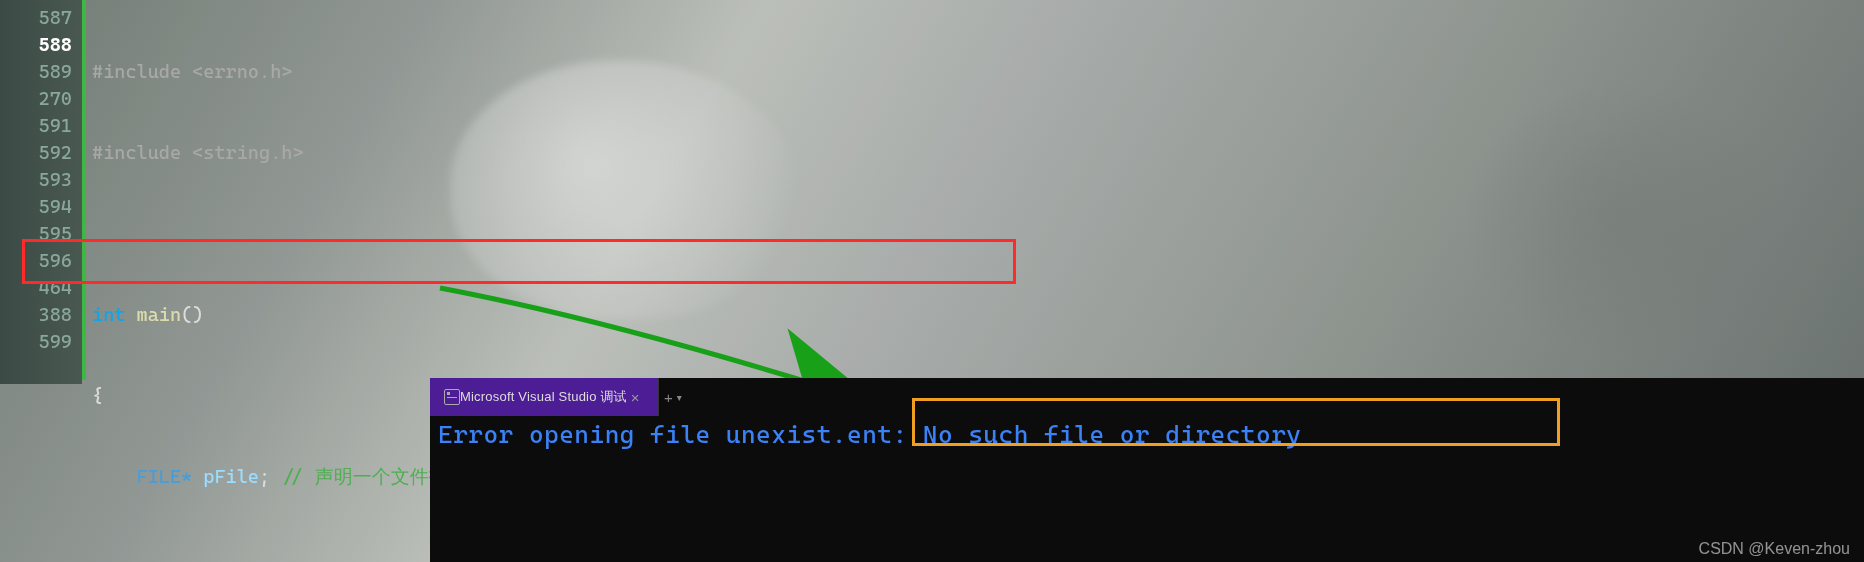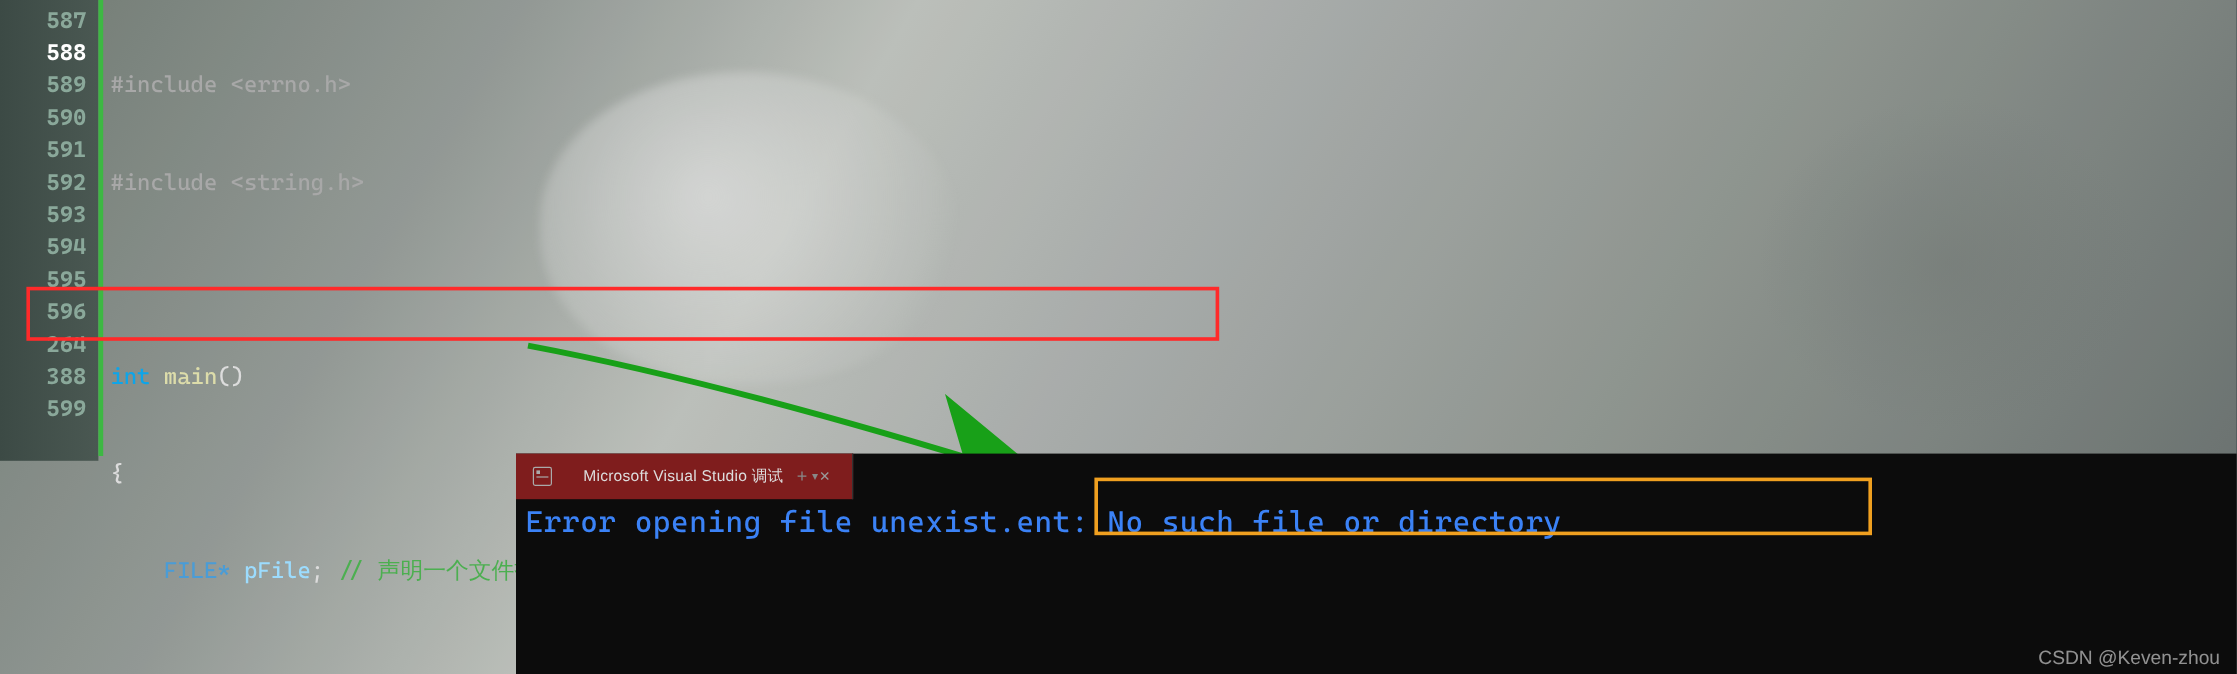--- a/index.html
+++ b/index.html
@@ -1,65 +1,65 @@
 <!DOCTYPE html>
 <html><head>
 <meta charset="utf-8">
 <style>
 html,body{margin:0;padding:0;width:1864px;height:562px;overflow:hidden;font-family:Consolas,"Cascadia Code",monospace;background:#2a3a3d;position:relative}
 .bg{position:absolute;inset:0;background:linear-gradient(120deg,#7a8a7e 0%,#a0aaa4 20%,#cfd5cc 35%,#b8bebc 50%,#9ca69d 70%,#6e7a78 100%);filter:brightness(.9) saturate(.7)}
 .bg::before{content:"";position:absolute;left:450px;top:60px;width:350px;height:260px;border-radius:60% 65% 60% 60%;background:radial-gradient(circle at 40% 40%,rgba(255,255,255,.65),rgba(220,225,220,.25) 70%,transparent 80%);filter:blur(4px)}
 .bg::after{content:"";position:absolute;right:80px;top:80px;width:320px;height:280px;background:radial-gradient(ellipse at 50% 50%,rgba(120,130,125,.4),transparent 70%);border-radius:50%}
 .gutter{position:absolute;left:0;top:0;width:82px;height:380px;background:linear-gradient(90deg,#3c4a45 0%,#4a5852 100%);padding-top:4px}
 .gut-border{position:absolute;left:82px;top:0;width:4px;height:380px;background:#3db843}
-.ln{height:27px;line-height:27px;text-align:right;padding-right:10px;font-size:19px;color:#8aa89a;font-weight:700}
+.ln{height:27px;line-height:27px;text-align:right;padding-right:10px;font-size:19px;color:#8aa89a;font-weight:400}
 .ln.current{color:#fff;font-weight:700}
 .code{position:absolute;left:92px;top:4px;font-size:19px;line-height:27px;white-space:pre;font-family:Consolas,"Cascadia Code",monospace}
 .row{height:27px;display:block}
 .inc{color:#a8a8a8}
 .kw{color:#0ea5e9}
 .type{color:#4a9cd6}
 .fn{color:#dcdcaa}
 .var{color:#9cdcfe}
 .comment{color:#4caf50}
 .punc{color:#dcdcdc}
 .brace{color:#dcdcdc}
 .highlight-box{position:absolute;left:22px;top:239px;width:988px;height:39px;border:3px solid #ff2a2a;pointer-events:none}
 .arrow{position:absolute;left:430px;top:280px;pointer-events:none}
 .arrow svg{overflow:visible}
 .terminal{position:absolute;left:430px;top:378px;right:0;bottom:0;background:#0c0c0c}
-.term-tab{position:absolute;left:0;top:0;height:38px;background:#7f1d1d;display:flex;align-items:center;padding:0 14px;gap:26px;border-right:1px solid #333}
+.term-tab{position:absolute;left:0;top:0;height:38px;background:#4c1d95;display:flex;align-items:center;padding:0 14px;gap:0;border-right:1px solid #333}
 .term-tab-icon{width:14px;height:14px;border:1px solid #aaa;border-radius:2px;display:inline-block;position:relative}
 .term-tab-icon::before{content:"";position:absolute;left:2px;top:2px;width:3px;height:3px;background:#aaa}
 .term-tab-icon::after{content:"";position:absolute;left:2px;top:7px;right:2px;height:1px;background:#aaa}
 .term-tab-title{color:#ddd;font-size:13px;font-family:"Segoe UI",sans-serif;letter-spacing:.2px}
 .term-close{color:#999;font-size:15px;font-family:sans-serif;cursor:pointer;padding:0 4px}
 .term-plus{position:absolute;left:222px;top:0;height:38px;display:flex;align-items:center;gap:4px;padding:0 12px;color:#888;font-family:sans-serif;font-size:15px}
 .term-plus .caret{font-size:10px}
 .term-output{position:absolute;left:8px;top:42px;font-family:"Cascadia Code","Consolas",monospace;font-size:25px;color:#3b82f6;letter-spacing:.5px}
 .output-box{position:absolute;left:912px;top:398px;width:642px;height:42px;border:3px solid #f0a020;pointer-events:none}
 .watermark{position:absolute;right:14px;bottom:4px;font-family:"Segoe UI",sans-serif;font-size:16px;color:rgba(255,255,255,.55)}
 </style>
 </head>
 <body>
 
 <div class="bg"></div>
 
 <div class="gutter">
   <div class="ln">587</div>
   <div class="ln current">588</div>
   <div class="ln">589</div>
-  <div class="ln">590</div>
+  <div class="ln">270</div>
   <div class="ln">591</div>
   <div class="ln">592</div>
   <div class="ln">593</div>
   <div class="ln">594</div>
   <div class="ln">595</div>
   <div class="ln">596</div>
-  <div class="ln">264</div>
+  <div class="ln">464</div>
   <div class="ln">388</div>
   <div class="ln">599</div>
 </div>
 <div class="gut-border"></div>
 
 <div class="code">
   <span class="row"><span class="inc">#include</span><span class="inc"> &lt;errno.h&gt;</span></span>
   <span class="row"><span class="inc">#include</span><span class="inc"> &lt;string.h&gt;</span></span>
   <span class="row"></span>
   <span class="row"><span class="kw">int</span><span class="fn"> main</span><span class="punc">()</span></span>

